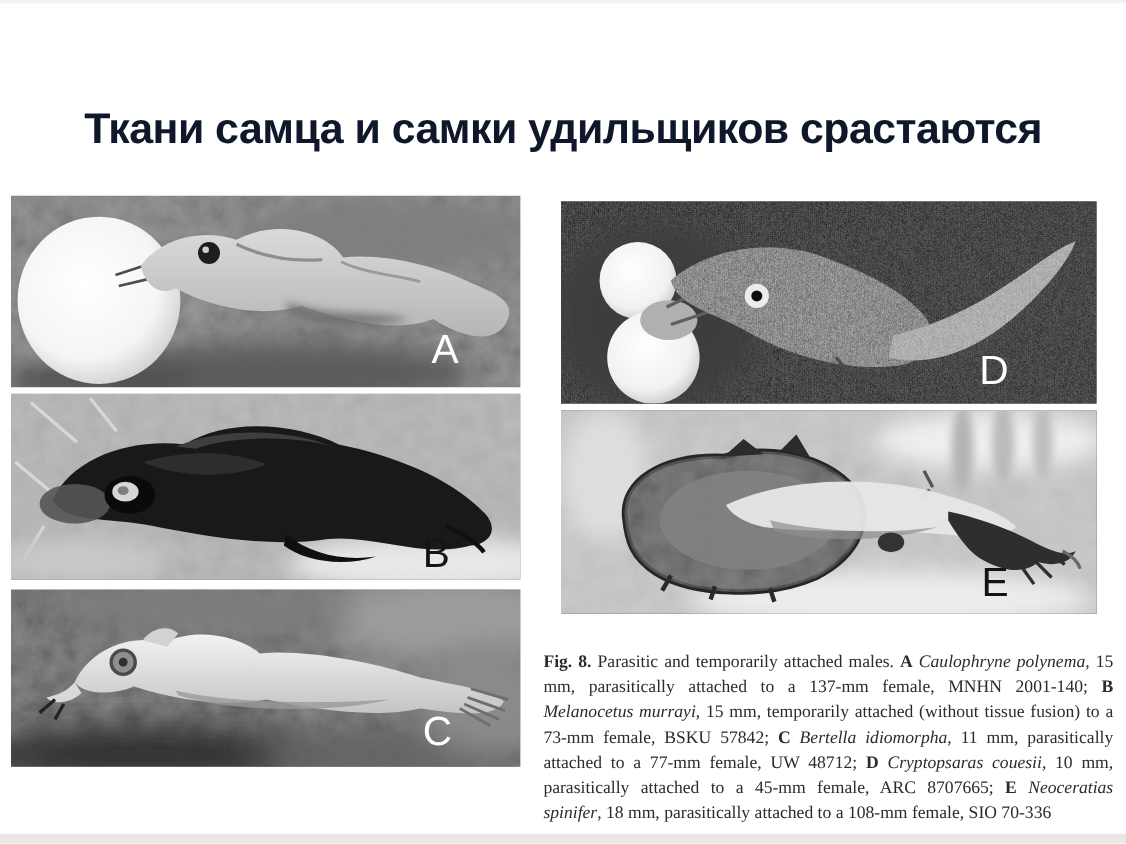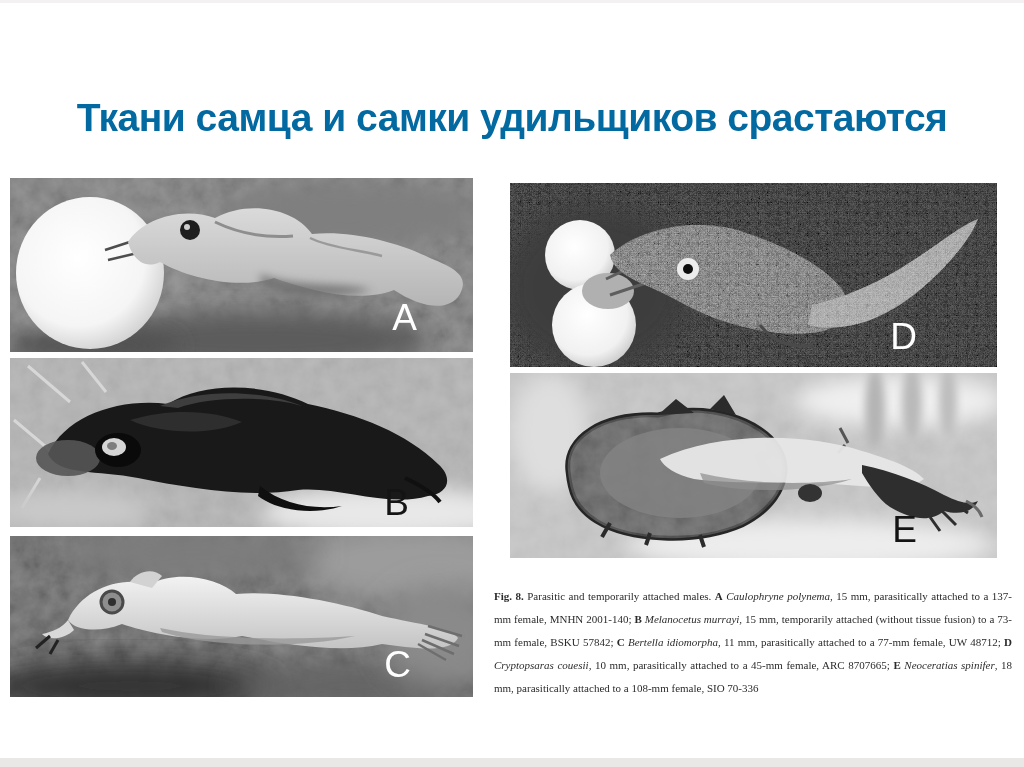--- a/index.html
+++ b/index.html
@@ -1,38 +1,38 @@
 <!DOCTYPE html>
 <html><head>
 <meta charset="utf-8">
 <style>
   html,body{margin:0;padding:0;background:#ffffff;}
   .slide{position:relative;width:1024px;height:767px;background:#ffffff;overflow:hidden;
          font-family:"Liberation Sans",sans-serif;}
   .edge-strip-top{position:absolute;top:0;left:0;width:100%;height:3px;background:#f3f1f1;}
   .edge-strip-bottom{position:absolute;bottom:0;left:0;width:100%;height:9px;background:#eae7e7;}
   .slide-title{position:absolute;top:70px;left:0;width:100%;text-align:center;
-               font-weight:bold;font-size:39px;letter-spacing:-0.5px;color:#0369a1;white-space:nowrap;}
+               font-weight:bold;font-size:39px;letter-spacing:-0.5px;color:#0f172a;white-space:nowrap;}
   .panel{position:absolute;overflow:hidden;background:#777;}
   .panel svg{display:block;width:100%;height:100%;}
   #panelA{left:10px;top:178px;width:463px;height:174px;}
   #panelB{left:10px;top:358px;width:463px;height:169px;}
   #panelC{left:10px;top:536px;width:463px;height:161px;}
   #panelD{left:510px;top:183px;width:487px;height:184px;}
   #panelE{left:510px;top:373px;width:487px;height:185px;}
   .fig-label{position:absolute;font-size:37px;line-height:1;font-family:"Liberation Sans",sans-serif;}
   .fig-label.light{color:#ffffff;}
   .fig-label.dark{color:#141414;}
   #labelA{right:56px;bottom:16px;}
   #labelB{right:64px;bottom:6px;}
   #labelC{right:62px;bottom:14px;}
   #labelD{right:80px;bottom:12px;}
   #labelE{right:80px;bottom:10px;}
   .figure-caption{position:absolute;left:494px;top:574px;width:518px;
-                  font-family:"Liberation Serif",serif;font-size:11px;line-height:23px;
+                  font-family:"Liberation Serif",serif;font-size:16px;line-height:23px;
                   color:#2b2b2b;text-align:justify;}
   .figure-caption .b{font-weight:bold;}
   .figure-caption .i{font-style:italic;}
 </style>
 </head>
 <body>
 
 <div class="slide">
   <div class="edge-strip-top"></div>
 

